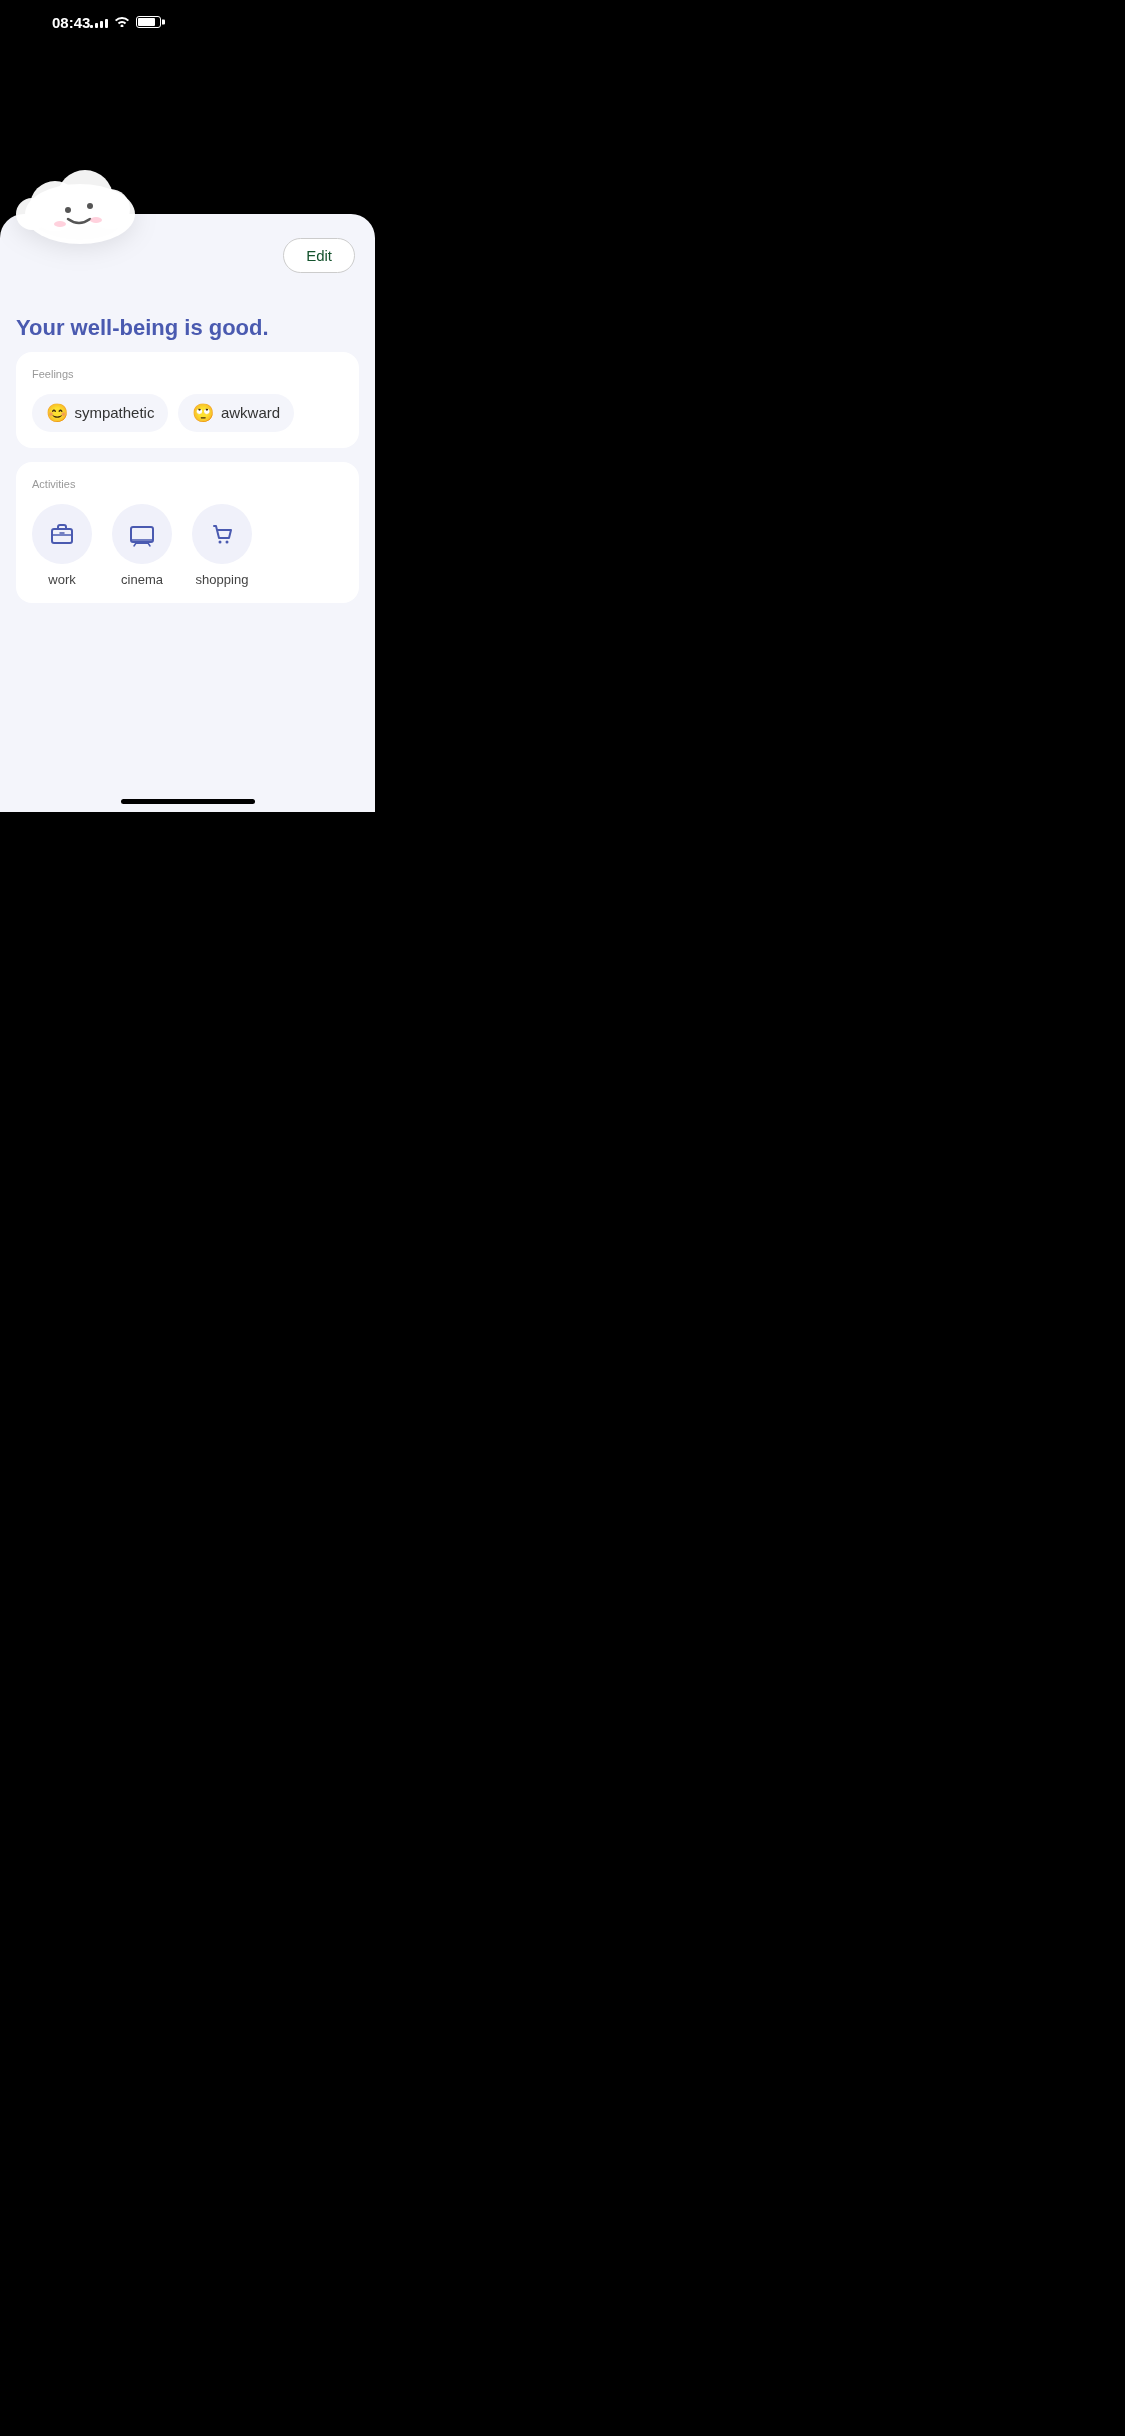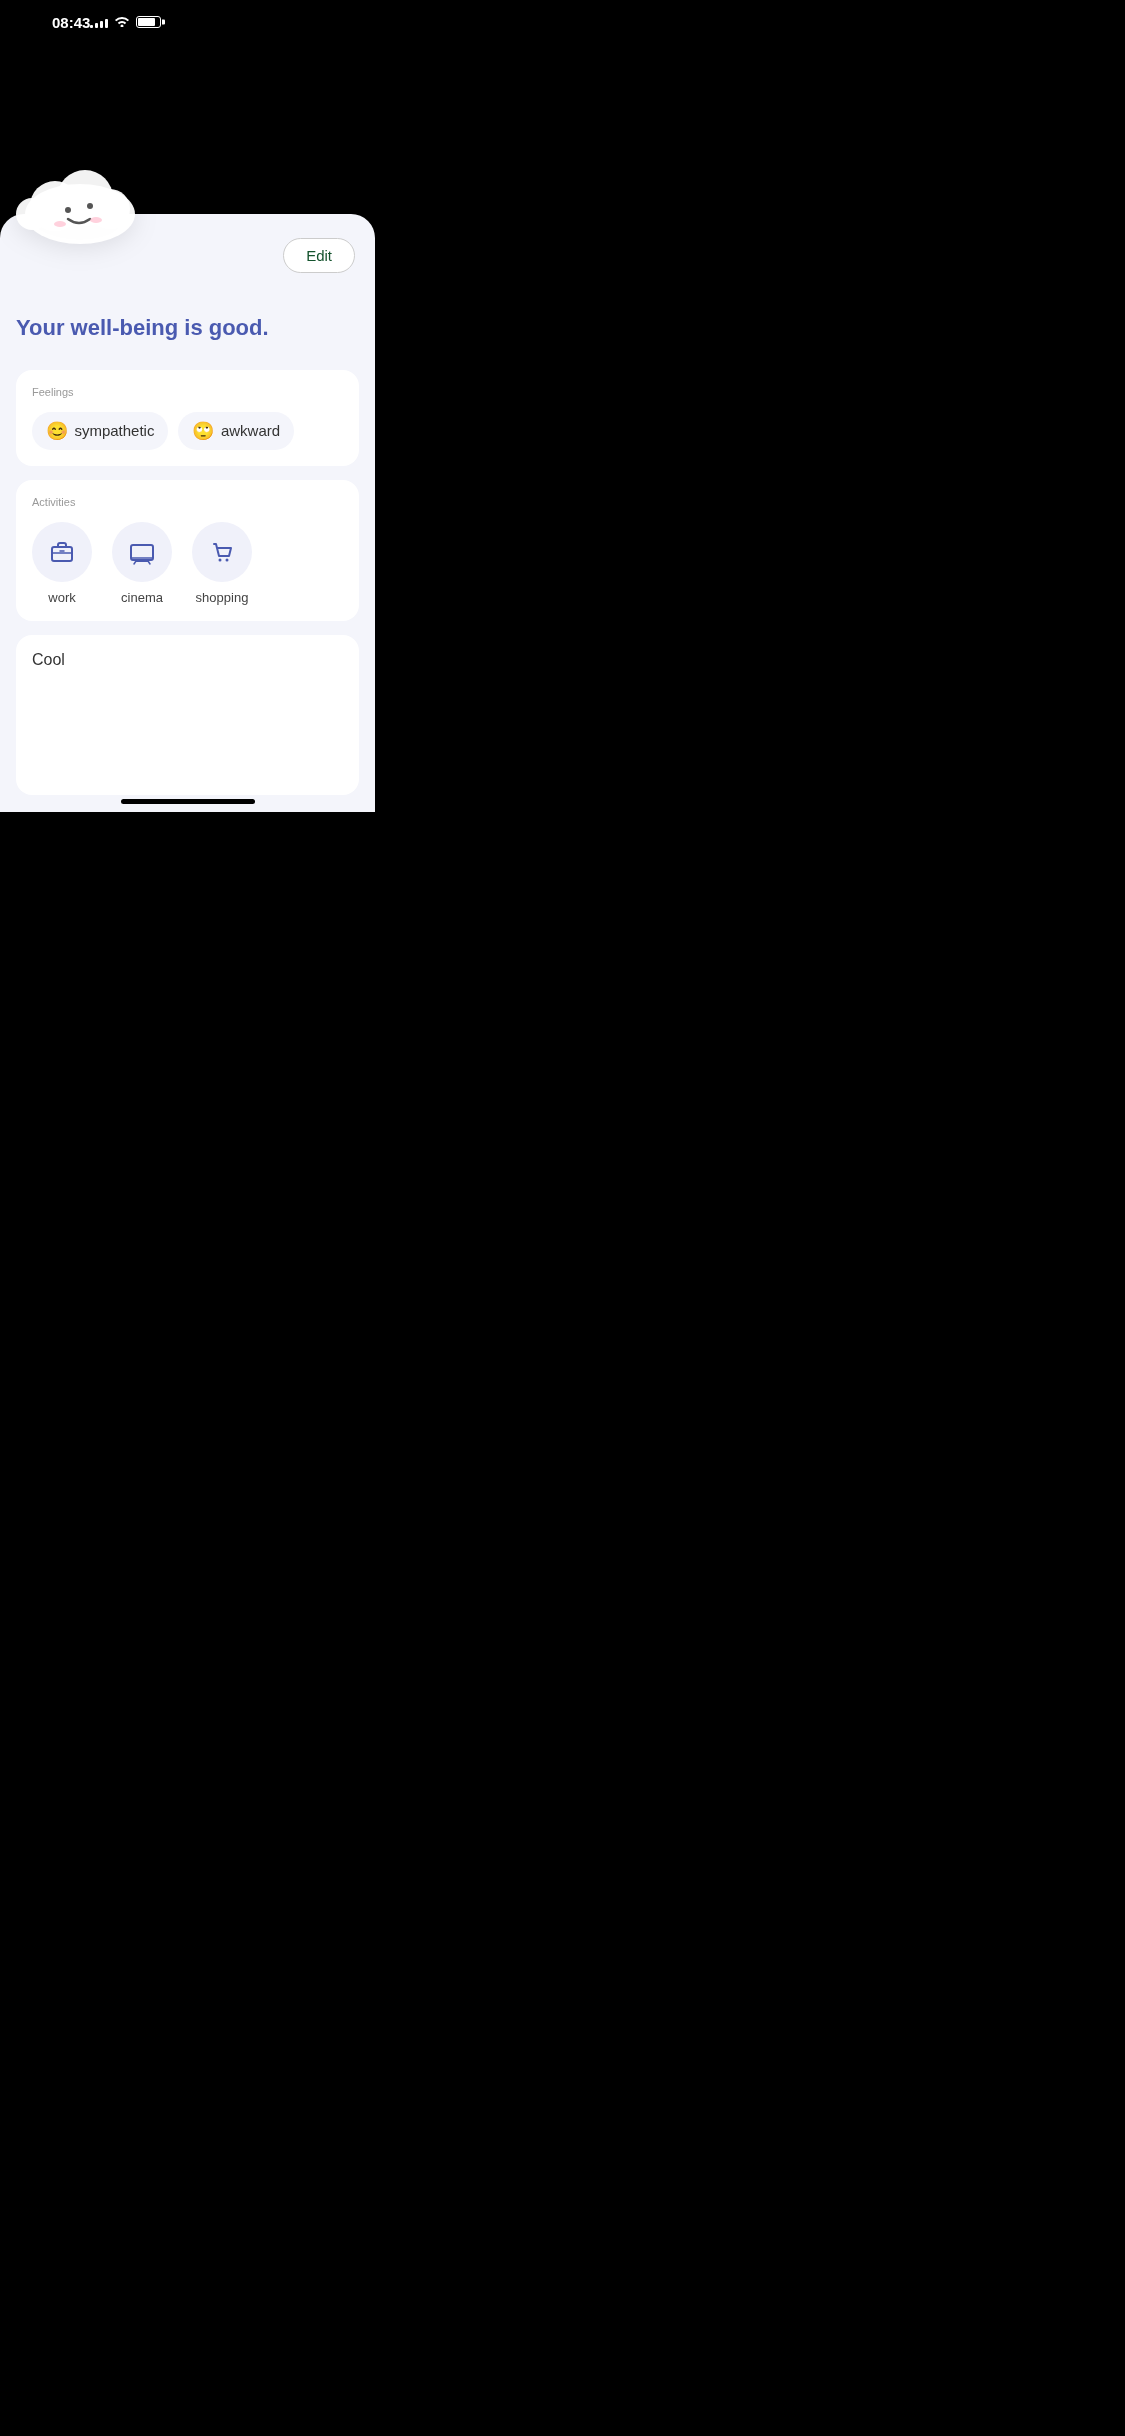--- a/index.html
+++ b/index.html
@@ -185,21 +185,21 @@
       padding: 8px 22px;
       background: #fff;
       color: #14532d;
       font-size: 15px;
       cursor: pointer;
     }
 
     
     .wellbeing-text {
       margin-top: 100px;
-      margin-bottom: 27px;
+      margin-bottom: 9px;
       font-size: 22px;
       font-weight: 700;
       color: #4a5ab0;
       line-height: 1.3;
     }
 
     
     .section-card {
       background: #fff;
       border-radius: 16px;
@@ -398,21 +398,18 @@
               <circle cx="12" cy="22" r="1.5" fill="#4a5ab0"></circle>
               <circle cx="19" cy="22" r="1.5" fill="#4a5ab0"></circle>
             </svg>
           </div>
           <span class="activity-label">shopping</span>
         </div>
 
       </div>
     </div>
 
-    <div class="note-card">
-      <span class="note-text">Cool</span>
-    </div>
 
   </div>
 
   <div class="home-indicator"></div>
 
 </div>
 
 </body></html>

